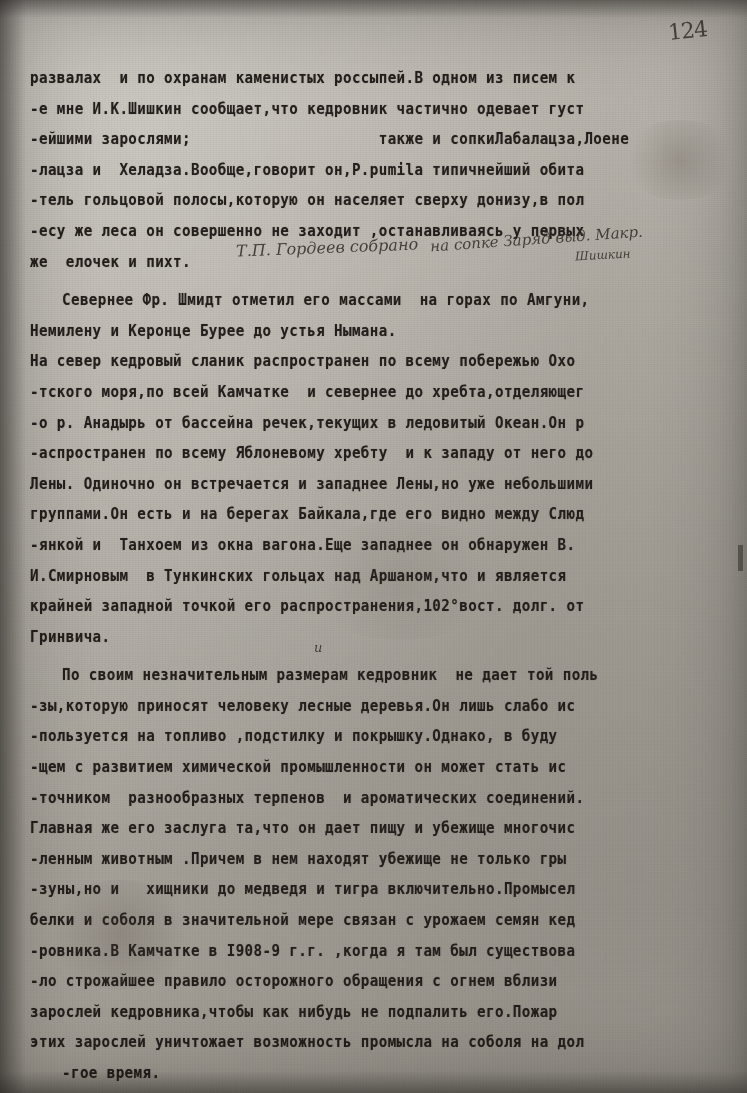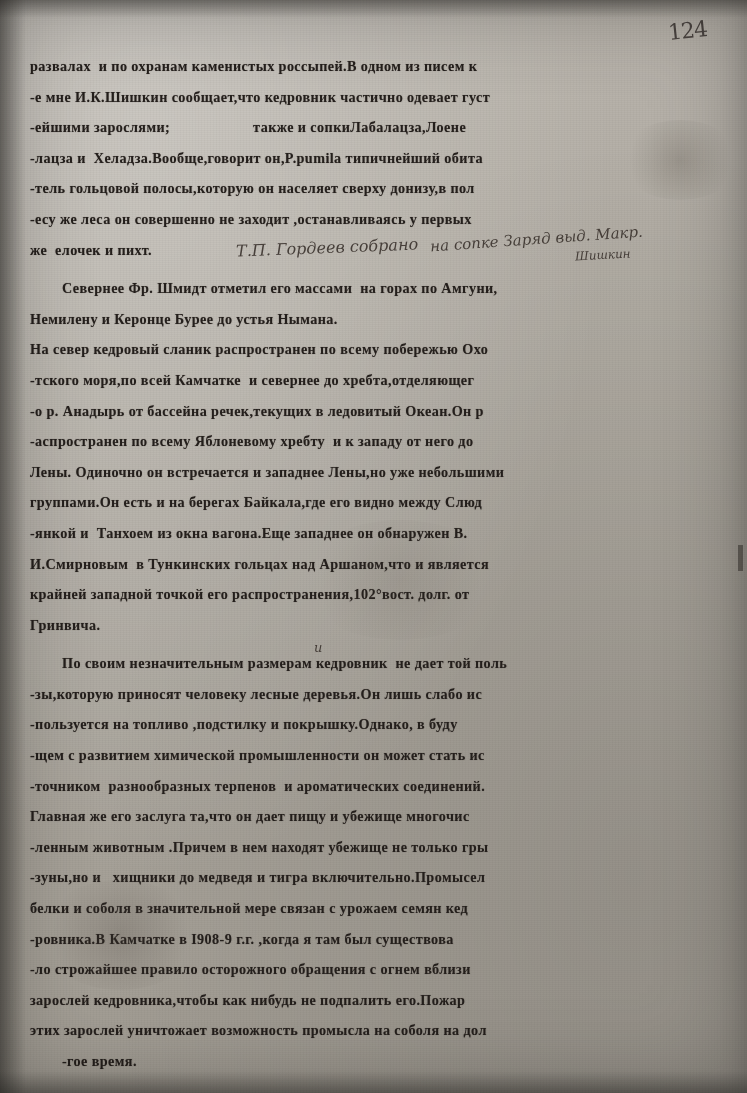--- a/index.html
+++ b/index.html
@@ -65,22 +65,21 @@
     color: #3a3330;
     transform: rotate(-6deg);
     letter-spacing: -1px;
     opacity: 0.85;
   }
 
   .body-text {
     position: absolute;
     left: 30px;
     right: 26px;
-    top: 52px;
-    font-family: Liberation Serif, serif;
+    top: 64px;
   }
 
   .line {
     font-size: 14.2px;
     line-height: 30.6px;
     letter-spacing: 0.4px;
     white-space: pre;
     color: #241f1c;
     text-shadow: 0 0 1px rgba(60,50,45,0.45);
     font-weight: 700;

